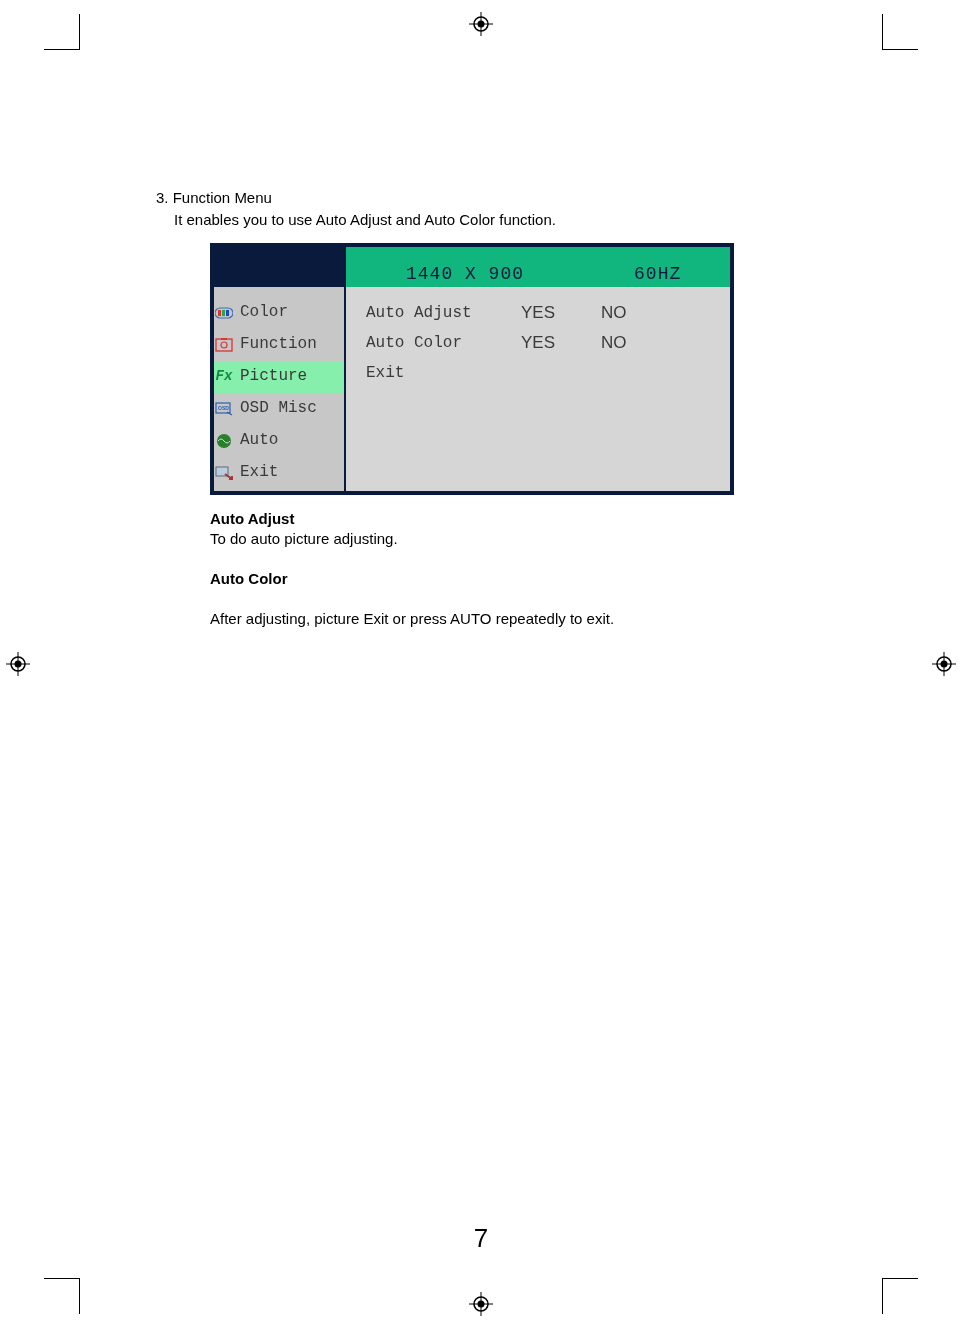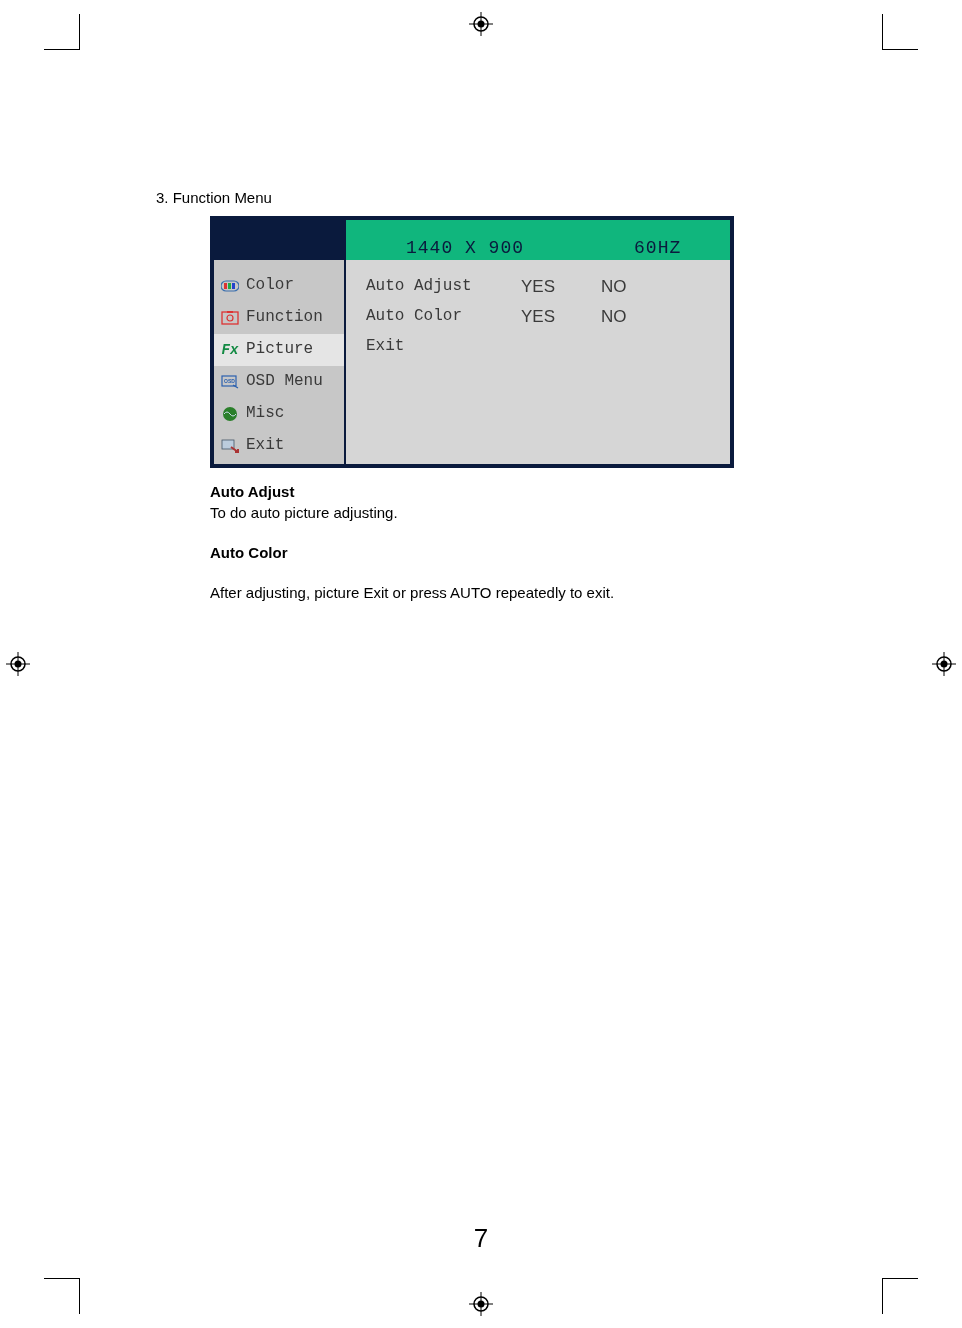--- a/index.html
+++ b/index.html
@@ -40,21 +40,21 @@
   .content {
     position: absolute;
     top: 188px;
     left: 156px;
     width: 660px;
     color: #000;
     font-size: 15px;
     line-height: 1.35;
   }
   .section-title-line {
-    margin-bottom: 8px;
+    margin-bottom: 2px;
   }
   .section-subtitle {
     margin-left: 18px;
     margin-bottom: 12px;
   }
 
   .osd-panel {
     margin-left: 54px;
     width: 524px;
     border: 4px solid #0a1a3d;
@@ -90,25 +90,24 @@
   .osd-sidebar {
     width: 130px;
     background: #c7c7c7;
     border-right: 2px solid #0a1a3d;
     padding-top: 10px;
   }
   .osd-item {
     display: flex;
     align-items: center;
     height: 32px;
-    padding-left: 6px;
     color: #3a3a3a;
   }
   .osd-item.active {
-    background: #e5e5e5;
+    background: #86efac;
     text-align: center;
   }
   .osd-icon {
     width: 20px;
     height: 16px;
     margin-right: 6px;
     display: flex;
     align-items: center;
     justify-content: center;
     font-size: 14px;
@@ -185,20 +184,21 @@
       <circle cx="12" cy="12" r="7" fill="none" stroke="#000" stroke-width="1.5"></circle>
       <circle cx="12" cy="12" r="3.5" fill="#000"></circle>
       <line x1="12" y1="0" x2="12" y2="24" stroke="#000" stroke-width="1"></line>
       <line x1="0" y1="12" x2="24" y2="12" stroke="#000" stroke-width="1"></line>
     </svg>
 </div>
 
 <div class="content">
 
   <div class="section-title-line">3. Function Menu</div>
+  <div class="section-subtitle">It enables you to use Auto Adjust and Auto Color function.</div>
 
   <div class="osd-panel">
     <div class="osd-header">
       <div class="osd-header-left"></div>
       <div class="osd-header-right">
         <span class="osd-hres">1440 X 900</span>
         <span>60HZ</span>
       </div>
     </div>
     <div class="osd-body">
@@ -233,31 +233,31 @@
         </div>
 
         <div class="osd-item">
           <span class="osd-icon">
             <svg width="18" height="14" viewBox="0 0 18 14">
                 <rect x="1" y="1" width="14" height="10" fill="none" stroke="#2a5fae" stroke-width="1.2"></rect>
                 <text x="3" y="8" font-size="5" fill="#2a5fae" font-family="Arial">OSD</text>
                 <path d="M12 10 L17 13" stroke="#2a5fae" stroke-width="1.2"></path>
               </svg>
           </span>
-          <span>OSD Menu</span>
+          <span>OSD Misc</span>
         </div>
 
         <div class="osd-item">
           <span class="osd-icon">
             <svg width="16" height="16" viewBox="0 0 16 16">
                 <circle cx="8" cy="8" r="7" fill="#2a7f2a"></circle>
                 <path d="M2 8 Q5 4 8 8 T14 8" fill="none" stroke="#cde" stroke-width="1"></path>
               </svg>
           </span>
-          <span>Misc</span>
+          <span>Auto</span>
         </div>
 
         <div class="osd-item">
           <span class="osd-icon">
             <svg width="18" height="14" viewBox="0 0 18 14">
                 <rect x="1" y="1" width="12" height="9" fill="#bcd" stroke="#456" stroke-width="0.8"></rect>
                 <path d="M10 8 L17 13" stroke="#a33" stroke-width="2"></path>
                 <path d="M14 13 L17 13 L17 10" fill="none" stroke="#a33" stroke-width="2"></path>
               </svg>
           </span>

